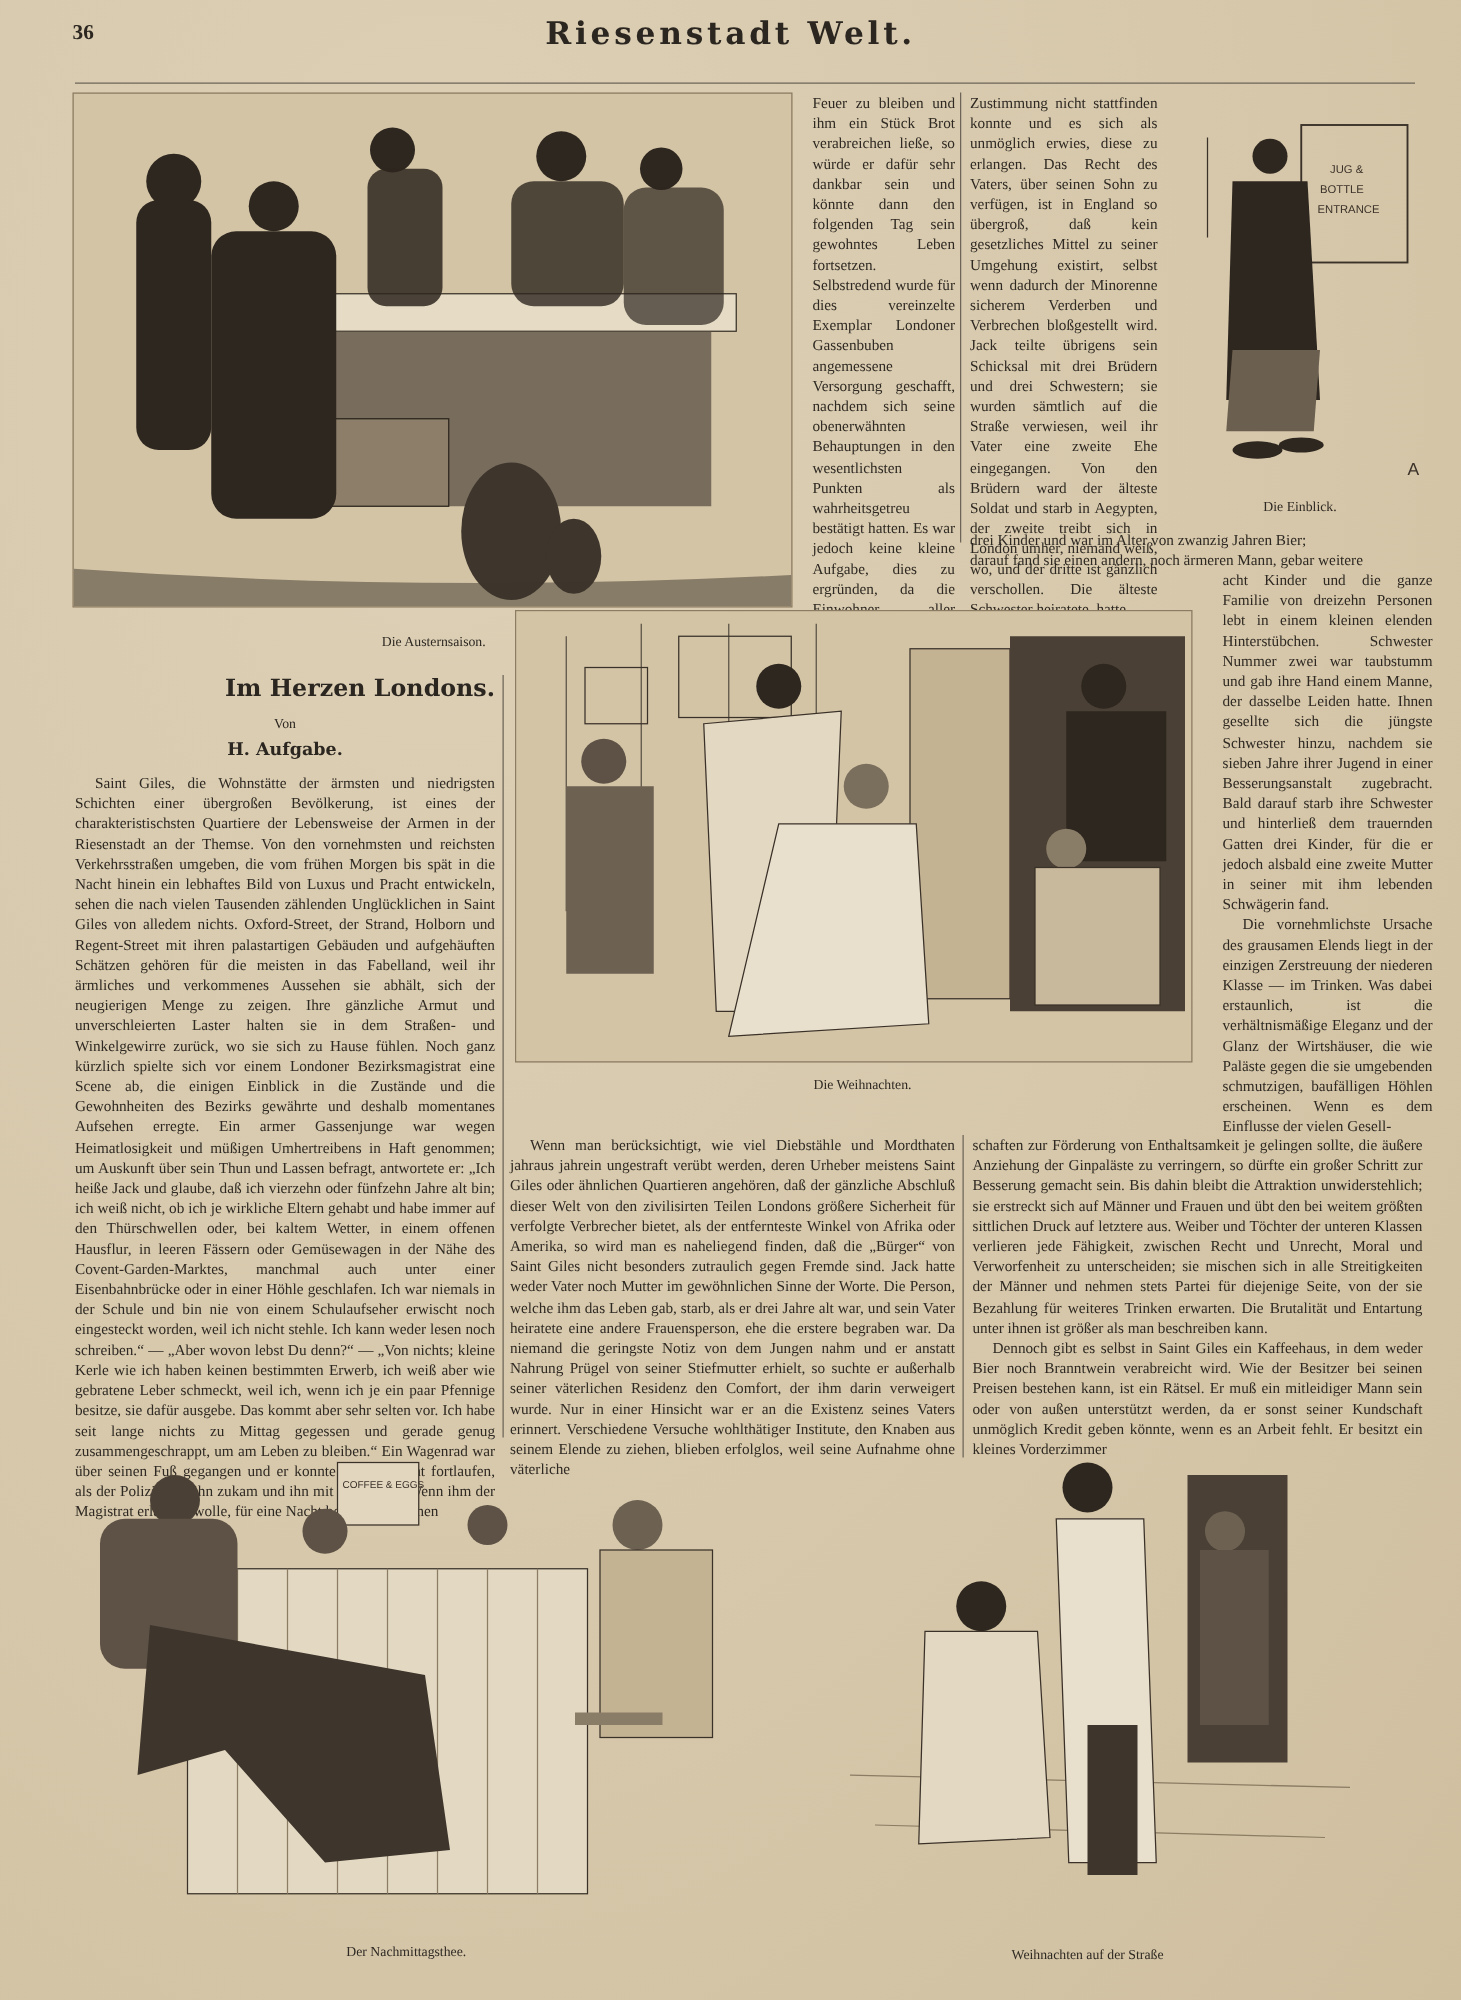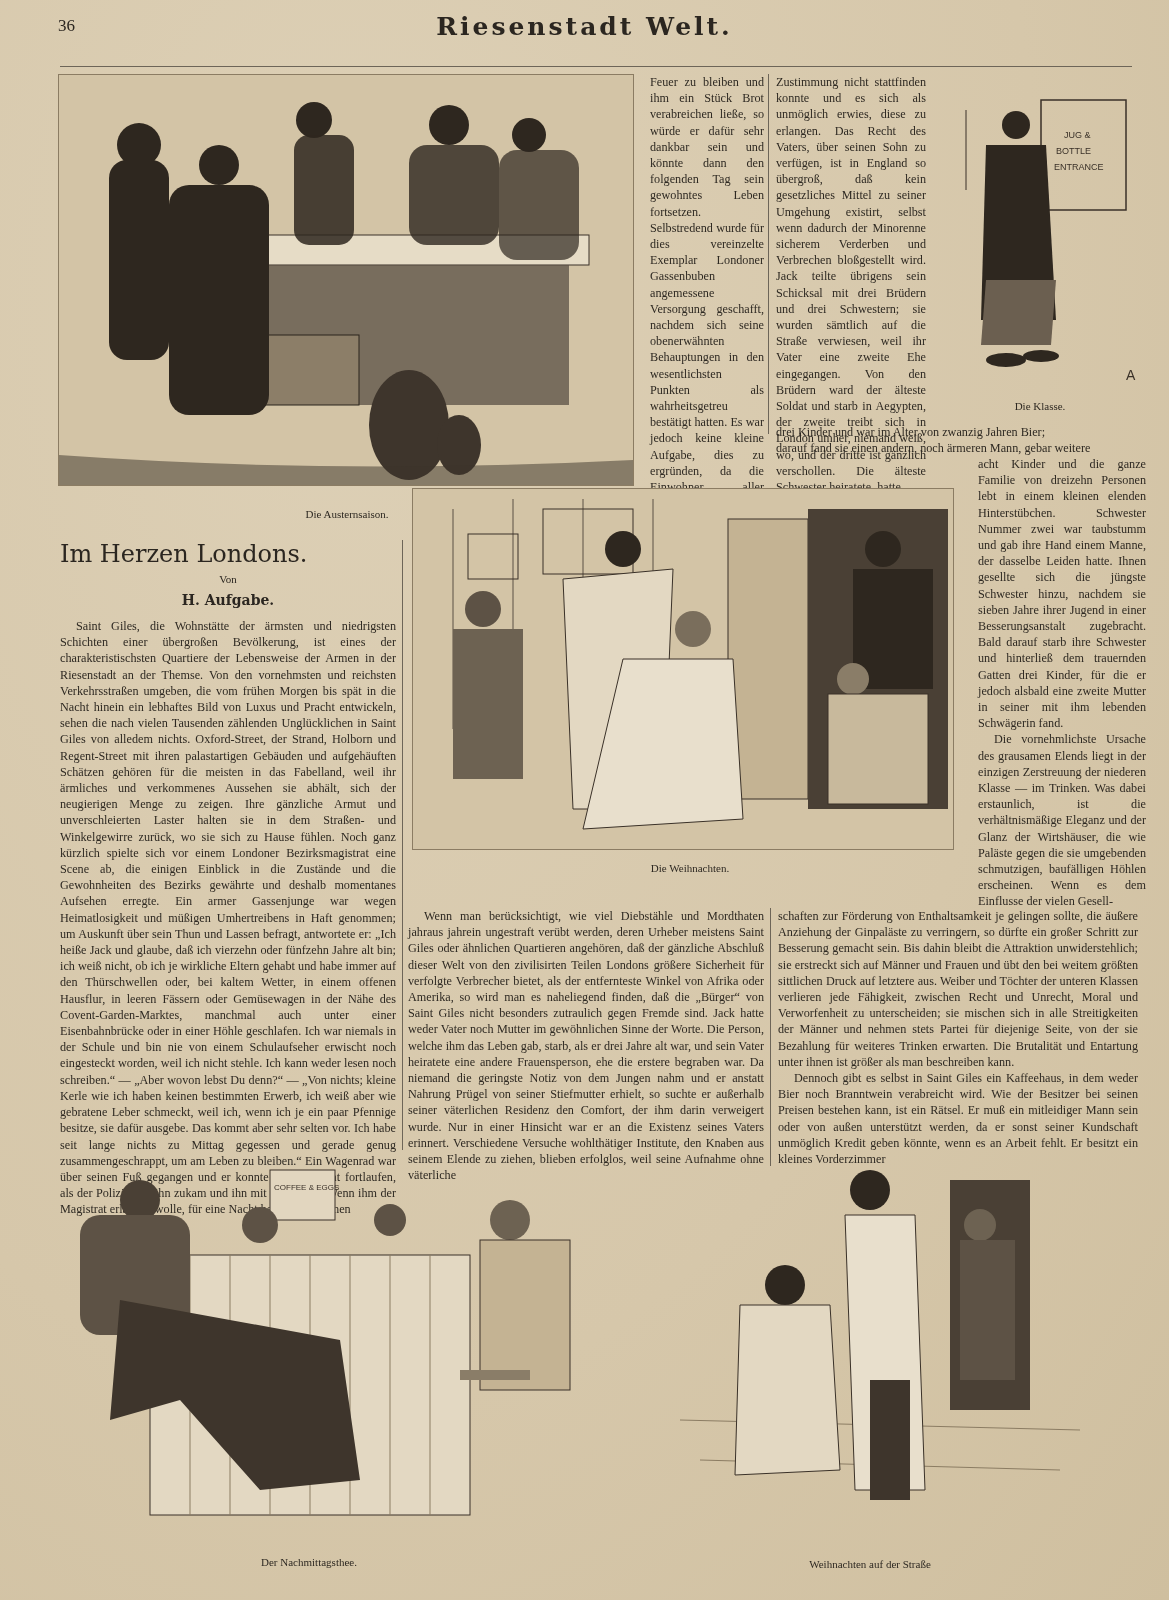--- a/index.html
+++ b/index.html
@@ -3,31 +3,31 @@
 <meta charset="utf-8">
 <style>
   html, body { margin: 0; padding: 0; }
   body {
     width: 1169px; height: 1600px; position: relative; overflow: hidden;
     background: #d9cbb0;
     background-image: radial-gradient(ellipse at 30% 20%, #ddd0b6 0%, #d6c7aa 60%, #cfbf9f 100%);
     font-family: "DejaVu Serif", serif; color: #2b2620;
   }
   .abs { position: absolute; }
-  .page-number { left: 58px; top: 16px; font-size: 17px; font-family: "Liberation Serif", serif; }
+  .page-number { left: 58px; top: 16px; font-size: 17px; font-family: "Liberation Serif", serif; font-weight: bold; }
   .masthead { left: 0; width: 1169px; top: 12px; text-align: center; font-size: 25px; letter-spacing: 3px; font-family: "DejaVu Serif", serif; font-weight: bold; }
   .rule { left: 60px; width: 1072px; top: 66px; height: 0; border-top: 1.5px solid #6d6558; }
   .txt { font-family: "Liberation Serif", serif; font-size: 12.2px; line-height: 16.2px; text-align: justify; color: #2e2922; }
   .txt p { margin: 0; text-indent: 0; }
   .txt p.ind { text-indent: 16px; }
   .vline { width: 0; border-left: 1px solid #6d6558; }
   .caption { font-family: "Liberation Serif", serif; font-size: 11px; text-align: center; color: #2e2922; }
   .illus { background: #c7b797; border: 1px solid #8b7c63; overflow: hidden; }
   .illus svg { width: 100%; height: 100%; display: block; }
-  .title { left: 60px; width: 336px; top: 540px; text-align: left; font-size: 24px; font-weight: normal; font-family: "DejaVu Serif", serif; }
+  .title { left: 60px; width: 336px; top: 540px; text-align: right; font-size: 19px; font-weight: bold; font-family: "DejaVu Serif", serif; }
   .von { left: 60px; width: 336px; top: 573px; text-align: center; font-size: 11px; font-family: "Liberation Serif", serif; }
   .author { left: 60px; width: 336px; top: 592px; text-align: center; font-size: 14px; font-weight: bold; font-family: "DejaVu Serif", serif; }
 </style>
 </head>
 <body>
 
 <div class="abs page-number">36</div>
 <div class="abs masthead">Riesenstadt Welt.</div>
 <div class="abs rule"></div>
 
@@ -73,21 +73,21 @@
     <text x="108" y="90" font-size="9" fill="#3a3128" font-family="Liberation Sans, sans-serif">ENTRANCE</text>
     <line x1="20" y1="30" x2="20" y2="110" stroke="#3a3128"></line>
     <circle cx="70" cy="45" r="14" fill="#2e271f"></circle>
     <path d="M40 65 L100 65 L110 240 L35 240 Z" fill="#2e271f"></path>
     <path d="M40 200 L110 200 L105 265 L35 265 Z" fill="#6b5f50"></path>
     <ellipse cx="60" cy="280" rx="20" ry="7" fill="#2e271f"></ellipse>
     <ellipse cx="95" cy="276" rx="18" ry="6" fill="#2e271f"></ellipse>
     <text x="180" y="300" font-size="14" fill="#3a3128" font-family="Liberation Sans, sans-serif">A</text>
   </svg>
 </div>
-<div class="abs caption" style="left:960px; top:400px; width:160px;">Die Klasse.</div>
+<div class="abs caption" style="left:960px; top:400px; width:160px;">Die Einblick.</div>
 
 <div class="abs txt" style="left:776px; top:424px; width:370px;">drei Kinder und war im Alter von zwanzig Jahren Bier;</div>
 <div class="abs txt" style="left:776px; top:440px; width:370px;">darauf fand sie einen andern, noch ärmeren Mann, gebar weitere</div>
 
 <div class="abs title">Im Herzen Londons.</div>
 <div class="abs von">Von</div>
 <div class="abs author">H. Aufgabe.</div>
 
 <div class="abs txt" style="left:60px; top:618px; width:336px;">
   <p class="ind">Saint Giles, die Wohnstätte der ärmsten und niedrigsten Schichten einer übergroßen Bevölkerung, ist eines der charakteristischsten Quartiere der Lebensweise der Armen in der Riesenstadt an der Themse. Von den vornehmsten und reichsten Verkehrsstraßen umgeben, die vom frühen Morgen bis spät in die Nacht hinein ein lebhaftes Bild von Luxus und Pracht entwickeln, sehen die nach vielen Tausenden zählenden Unglücklichen in Saint Giles von alledem nichts. Oxford-Street, der Strand, Holborn und Regent-Street mit ihren palastartigen Gebäuden und aufgehäuften Schätzen gehören für die meisten in das Fabelland, weil ihr ärmliches und verkommenes Aussehen sie abhält, sich der neugierigen Menge zu zeigen. Ihre gänzliche Armut und unverschleierten Laster halten sie in dem Straßen- und Winkelgewirre zurück, wo sie sich zu Hause fühlen. Noch ganz kürzlich spielte sich vor einem Londoner Bezirksmagistrat eine Scene ab, die einigen Einblick in die Zustände und die Gewohnheiten des Bezirks gewährte und deshalb momentanes Aufsehen erregte. Ein armer Gassenjunge war wegen Heimatlosigkeit und müßigen Umhertreibens in Haft genommen; um Auskunft über sein Thun und Lassen befragt, antwortete er: „Ich heiße Jack und glaube, daß ich vierzehn oder fünfzehn Jahre alt bin; ich weiß nicht, ob ich je wirkliche Eltern gehabt und habe immer auf den Thürschwellen oder, bei kaltem Wetter, in einem offenen Hausflur, in leeren Fässern oder Gemüsewagen in der Nähe des Covent-Garden-Marktes, manchmal auch unter einer Eisenbahnbrücke oder in einer Höhle geschlafen. Ich war niemals in der Schule und bin nie von einem Schulaufseher erwischt noch eingesteckt worden, weil ich nicht stehle. Ich kann weder lesen noch schreiben.“ — „Aber wovon lebst Du denn?“ — „Von nichts; kleine Kerle wie ich haben keinen bestimmten Erwerb, ich weiß aber wie gebratene Leber schmeckt, weil ich, wenn ich je ein paar Pfennige besitze, sie dafür ausgebe. Das kommt aber sehr selten vor. Ich habe seit lange nichts zu Mittag gegessen und gerade genug zusammengeschrappt, um am Leben zu bleiben.“ Ein Wagenrad war über seinen Fuß gegangen und er konnte deshalb nicht fortlaufen, als der Polizist auf ihn zukam und ihn mit sich nahm. Wenn ihm der Magistrat erlauben wolle, für eine Nacht bei einem warmen</p>
@@ -153,21 +153,21 @@
     <circle cx="80" cy="40" r="20" fill="#4a4035"></circle>
       <rect x="20" y="55" width="110" height="120" rx="20" fill="#5d5245"></rect>
     <circle cx="200" cy="65" r="18" fill="#5d5245"></circle>
     <circle cx="330" cy="60" r="16" fill="#5d5245"></circle>
     <circle cx="450" cy="60" r="20" fill="#6d6252"></circle>
       <rect x="420" y="80" width="90" height="150" fill="#c4b393" stroke="#3a3128"></rect>
     <path d="M60 140 L280 180 L300 320 L200 330 L120 240 L50 260 Z" fill="#3e352c"></path>
     <rect x="400" y="210" width="70" height="10" fill="#8a7d68"></rect>
   </svg>
 </div>
-<div class="abs caption" style="left:244px; top:1556px; width:130px;">Der Nachmittagsthee.</div>
+<div class="abs caption" style="left:260px; top:1556px; width:130px;">Der Nachmittagsthee.</div>
 
 <div class="abs illus" style="left:680px; top:1160px; width:400px; height:370px; border:none; background:transparent;">
   <svg viewBox="0 0 400 370">
     <rect x="270" y="20" width="80" height="230" fill="#4a4035"></rect>
     <g stroke="#8b7c63">
         <line x1="0" y1="260" x2="400" y2="270"></line>
         <line x1="20" y1="300" x2="380" y2="310"></line>
       </g>
     <circle cx="105" cy="125" r="20" fill="#2e271f"></circle>
     <path d="M60 145 L150 145 L160 310 L55 315 Z" fill="#e3d8c2" stroke="#3a3128"></path>

